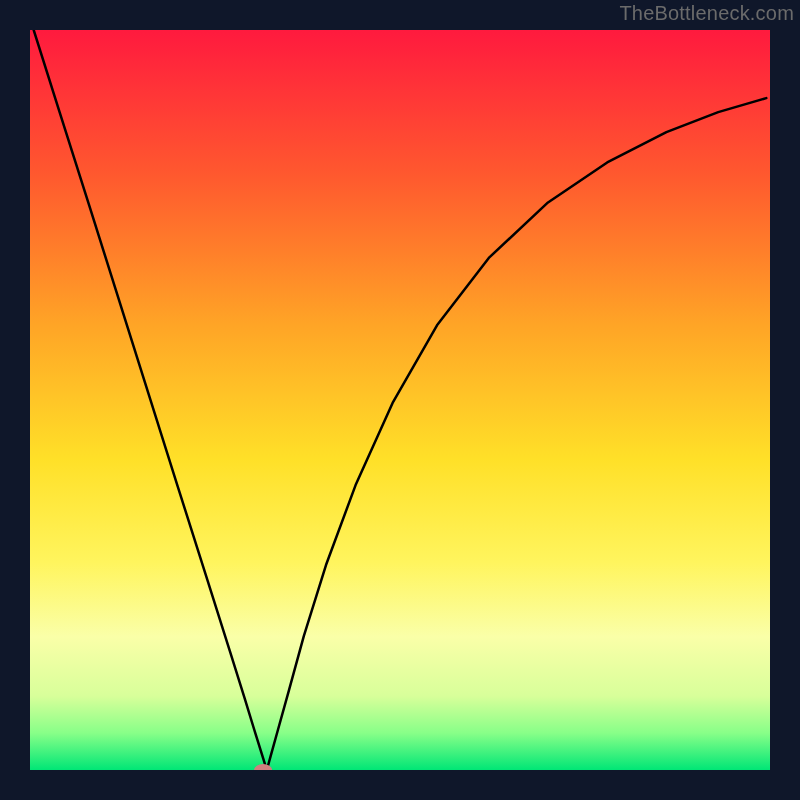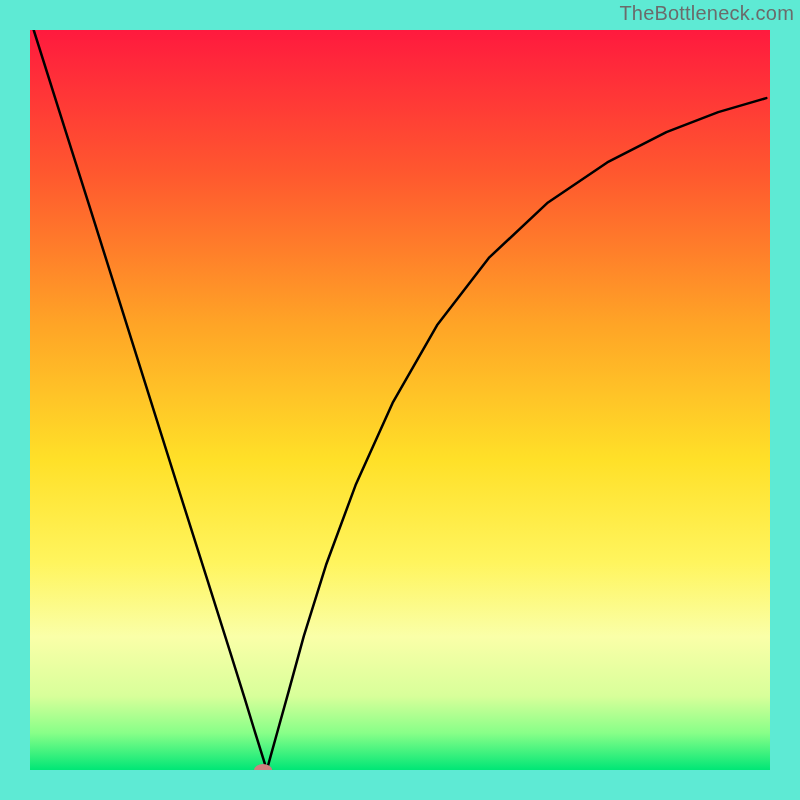--- a/index.html
+++ b/index.html
@@ -8,21 +8,21 @@
     width: 800px;
     height: 800px;
     overflow: hidden;
     background: #000;
     font-family: Arial, Helvetica, sans-serif;
   }
   .frame {
     position: relative;
     width: 800px;
     height: 800px;
-    background: #5eead4;
+    background: #0f172a;
   }
   .plot-area {
     position: absolute;
   }
   .watermark {
     position: absolute;
     top: 2px;
     right: 6px;
     color: #6b6b6b;
     font-size: 20px;

